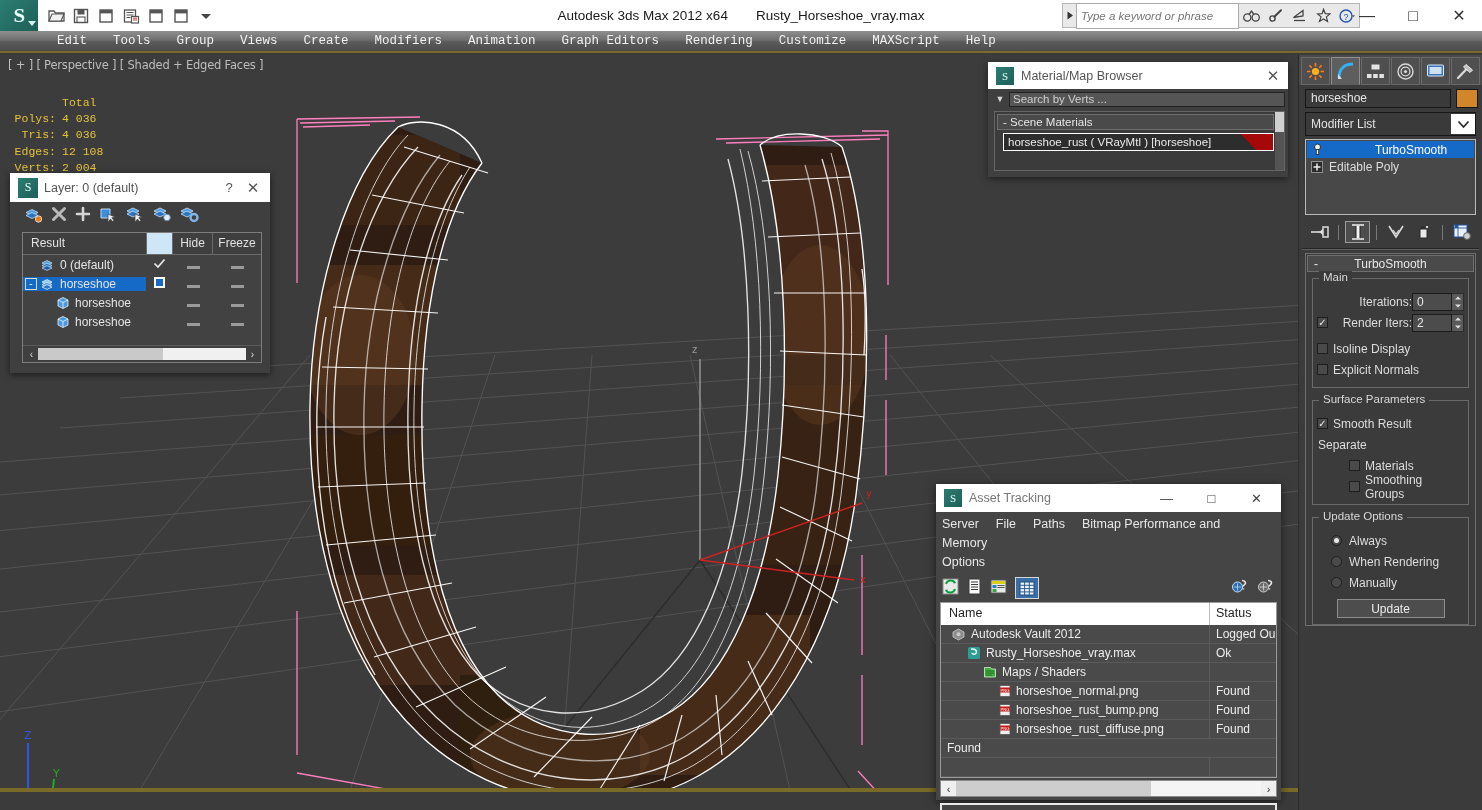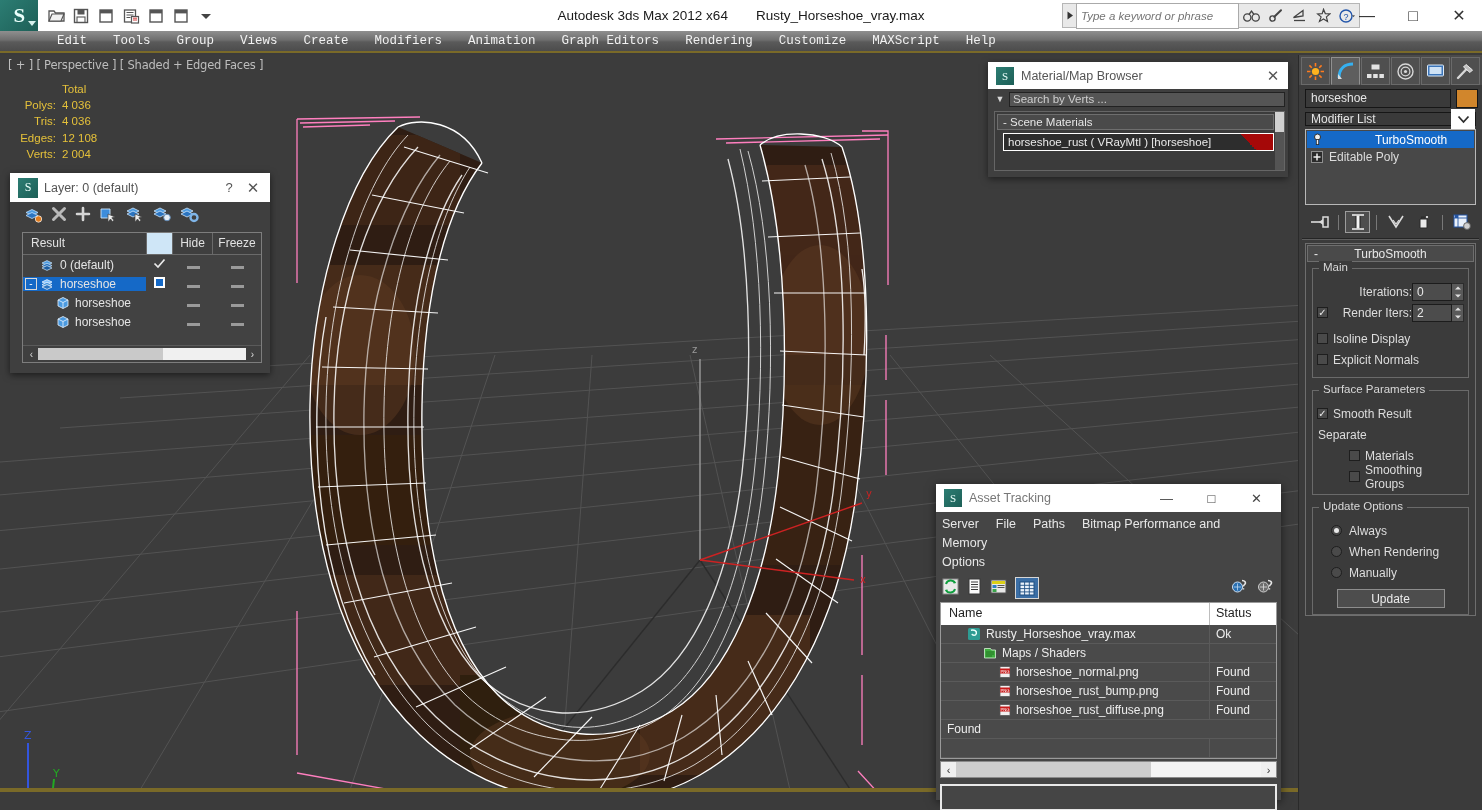--- a/index.html
+++ b/index.html
@@ -30,21 +30,21 @@
   
   #menubar{position:absolute;left:0;top:31px;width:1482px;height:22px;
     background:linear-gradient(180deg,#8f8f8f 0%,#6e6e6e 45%,#5a5a5a 55%,#4c4c4c 100%);
     border-bottom:2px solid #7a6a28;display:flex;align-items:center;padding-left:44px;}
   .menu-item{font-size:12.5px;color:#f2f2f2;padding:2px 13px;cursor:default;font-family:Liberation Mono, monospace;}
 
   
   #viewport{position:absolute;left:0;top:55px;width:1298px;height:735px;background:#3c3c3c;overflow:hidden;}
   #vpinner{position:absolute;inset:0}
   #vplabel{position:absolute;left:8px;top:3px;font-size:11.5px;color:#bdbdbd;font-family:"DejaVu Sans",sans-serif;letter-spacing:-0.2px;}
-  #stats{position:absolute;left:12px;top:26px;font-size:11.5px;color:#e5c13a;font-family:Liberation Sans, sans-serif;line-height:16.2px;}
+  #stats{position:absolute;left:12px;top:40px;font-size:11.5px;color:#e5c13a;font-family:Liberation Mono, monospace;line-height:16.2px;}
   #stats table{border-collapse:collapse}
   #stats td{padding:0 0 0 0;vertical-align:top;}
   #stats td.lbl{text-align:right;padding-right:6px;width:50px}
   #vp-border{position:absolute;left:0;top:0;width:1298px;height:735px;border-bottom:2px solid #7a6a28;pointer-events:none;}
 
   
   #layerdlg{position:absolute;left:10px;top:173px;width:260px;height:200px;background:#3f3f3f;box-shadow:0 2px 7px rgba(0,0,0,.55);}
   #layer-title{height:29px;background:#fff;display:flex;align-items:center;padding:0 4px;}
   #layer-title .ico{width:20px;height:20px;margin:0 6px 0 4px;background:linear-gradient(135deg,#2c7d73,#1d5f57);display:flex;align-items:center;justify-content:center;color:#eafffb;font-size:12px;font-family:"Liberation Serif",serif;}
   #layer-title .txt{font-size:12.5px;color:#555;flex:1}
@@ -108,21 +108,21 @@
   #as-status{margin:6px 4px 0 4px;height:27px;background:#454545;border:2px solid #e9e9e9}
 
   
   #cmdpanel{position:absolute;left:1298px;top:55px;width:184px;height:755px;background:#3b3b3b;border-left:1px solid #2a2a2a}
   #cp-tabs{display:flex;height:30px;background:#4a4a4a;padding:2px 2px 0 2px;gap:1px}
   .cptab{flex:1;height:28px;background:#4f4f4f;border:1px solid #6a6a6a;display:flex;align-items:center;justify-content:center}
   .cptab.act{background:#5e5e5e;border-color:#909090;border-bottom-color:#5e5e5e}
   #cp-name{display:flex;align-items:center;padding:4px 4px 2px 6px;gap:5px}
   #cp-name .fld{flex:1;height:19px;background:#3a3a3a;border:1px solid #161616;color:#e6e6e6;font-size:12px;padding:0 5px;line-height:17px}
   #cp-name .color{width:22px;height:19px;background:#d1862c;border:1px solid #161616}
-  #cp-modlist{margin:2px 6px 0 6px;height:14px;background:#3a3a3a;border:1px solid #161616;display:flex;align-items:center}
+  #cp-modlist{margin:2px 6px 0 6px;height:24px;background:#3a3a3a;border:1px solid #161616;display:flex;align-items:center}
   #cp-modlist .t{flex:1;font-size:12px;color:#e3e3e3;padding-left:5px}
   #cp-modlist .dd{width:24px;height:20px;background:#fff;display:flex;align-items:center;justify-content:center}
   #cp-stack{margin:3px 6px 0 6px;height:76px;background:#484848;border:1px solid #b8b8b8;padding:1px}
   .mrow{height:17px;display:flex;align-items:center;font-size:12px;color:#dcdcdc;padding-left:3px;gap:5px}
   .mrow.sel{background:#1569c7;color:#fff}
   .mrow .tshape{width:14px;height:14px;display:flex;align-items:center;justify-content:center}
   #cp-stacktools{height:26px;display:flex;align-items:center;justify-content:center;gap:3px;margin-top:4px}
   #cp-stacktools .sep{width:1px;height:15px;background:#787878;margin:0 3px}
   #cp-stacktools .sbtn{width:25px;height:22px;display:flex;align-items:center;justify-content:center}
   #cp-stacktools .sbtn.act{background:#4d4d4d;border:1px solid #9c9c9c}
@@ -677,20 +677,30 @@
         </svg>
     </div>
   </div>
 
   <div id="as-grid">
     <div id="as-head">
       <div class="n">Name</div>
       <div class="s">Status</div>
     </div>
 
+    <div class="arow">
+      <div class="n" style="padding-left:10px">
+        <svg width="15" height="14" viewBox="0 0 15 14" style="margin-right:5px">
+            <path d="M2 5 7.5 2 13 5v5l-5.5 3L2 10z" fill="#8e8e8e" stroke="#c9c9c9" stroke-width=".8"></path>
+            <circle cx="7.5" cy="7.3" r="2" fill="#c9c9c9"></circle>
+          </svg>
+        <span>Autodesk Vault 2012</span>
+      </div>
+      <div class="s">Logged Ou</div>
+    </div>
 
     <div class="arow">
       <div class="n" style="padding-left:26px">
         <svg width="14" height="14" viewBox="0 0 14 14" style="margin-right:5px">
             <rect x="1" y="1" width="12" height="12" rx="1.5" fill="#2e9c93"></rect>
             <path d="M4 3.2c3.5-.8 6 .8 5.3 3.4-.7 2.5-4 2-4.3.3" fill="none" stroke="#eafffb" stroke-width="1.5"></path>
           </svg>
         <span>Rusty_Horseshoe_vray.max</span>
       </div>
       <div class="s">Ok</div>

